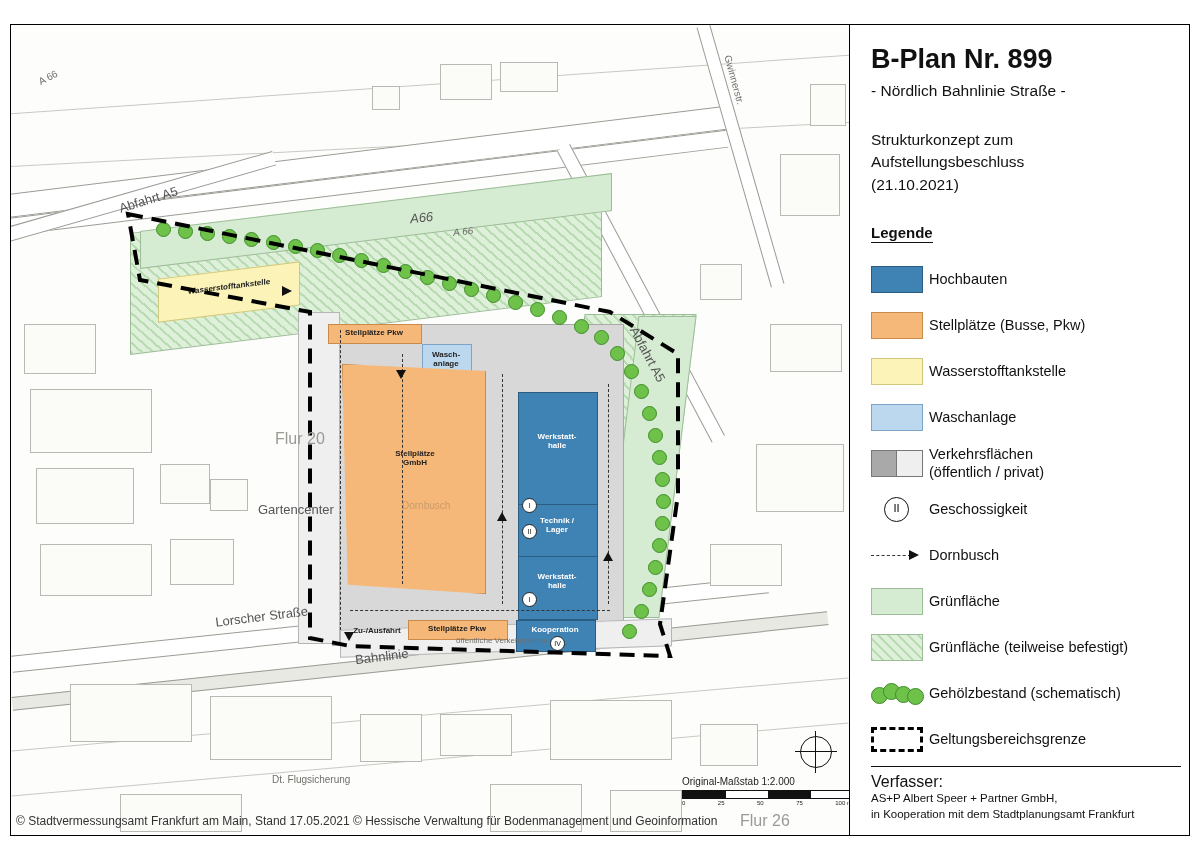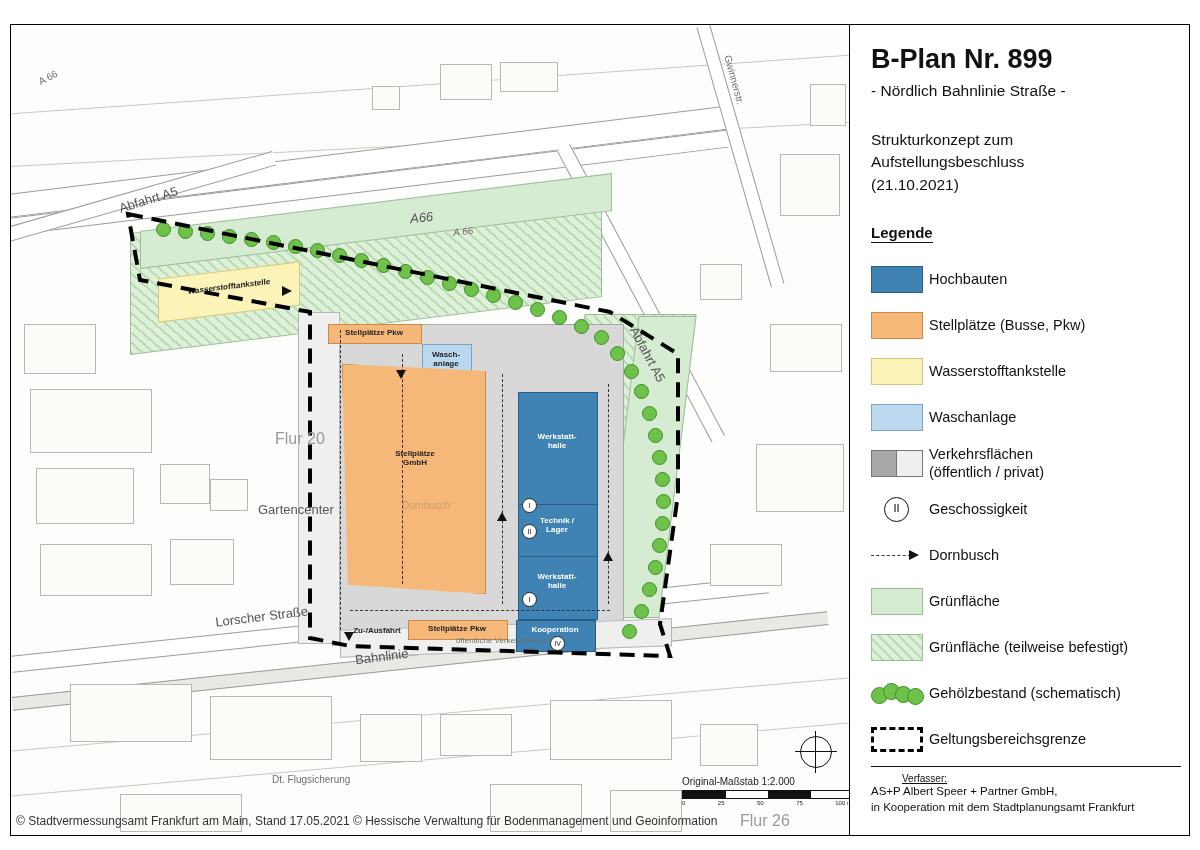--- a/index.html
+++ b/index.html
@@ -85,21 +85,21 @@
   .sw.verk .l{background:#efefef;border-left:none;}
   .sw.geltung{background:#fff;border:3px dashed #000;height:25px;}
   .lg-stor{width:23px;height:23px;border:1.6px solid #111;border-radius:50%;font-size:11px;line-height:21px;text-align:center;margin-left:13px;}
   .lg-fahr{position:relative;width:52px;height:14px;}
   .lg-fahr .ln{position:absolute;left:0;top:7px;width:40px;border-top:1.5px dashed #333;}
   .lg-fahr .hd{position:absolute;left:38px;top:2px;width:0;height:0;border-left:10px solid #111;border-top:5px solid transparent;border-bottom:5px solid transparent;}
   .lg-trees{position:relative;width:52px;height:20px;}
   .lg-trees i{position:absolute;width:15px;height:15px;border-radius:50%;background:#6ec24a;border:1px solid #3f8c28;}
 
   .verf{position:absolute;left:20px;top:742px;width:310px;border-top:1px solid #111;padding-top:6px;}
-  .verf-h{font-size:10px;color:#111;text-decoration:underline;margin-left:31px;}
+  .verf-h{font-size:16px;color:#111;}
   .verf-t{font-size:11.5px;color:#111;line-height:1.35;}
 </style>
 </head>
 <body>
 
 <div id="page">
 
   <div class="map-pane">
 
     <div class="cadline" style="left:0;top:60px;width:840px;height:1px;transform:rotate(-4deg);"></div>

